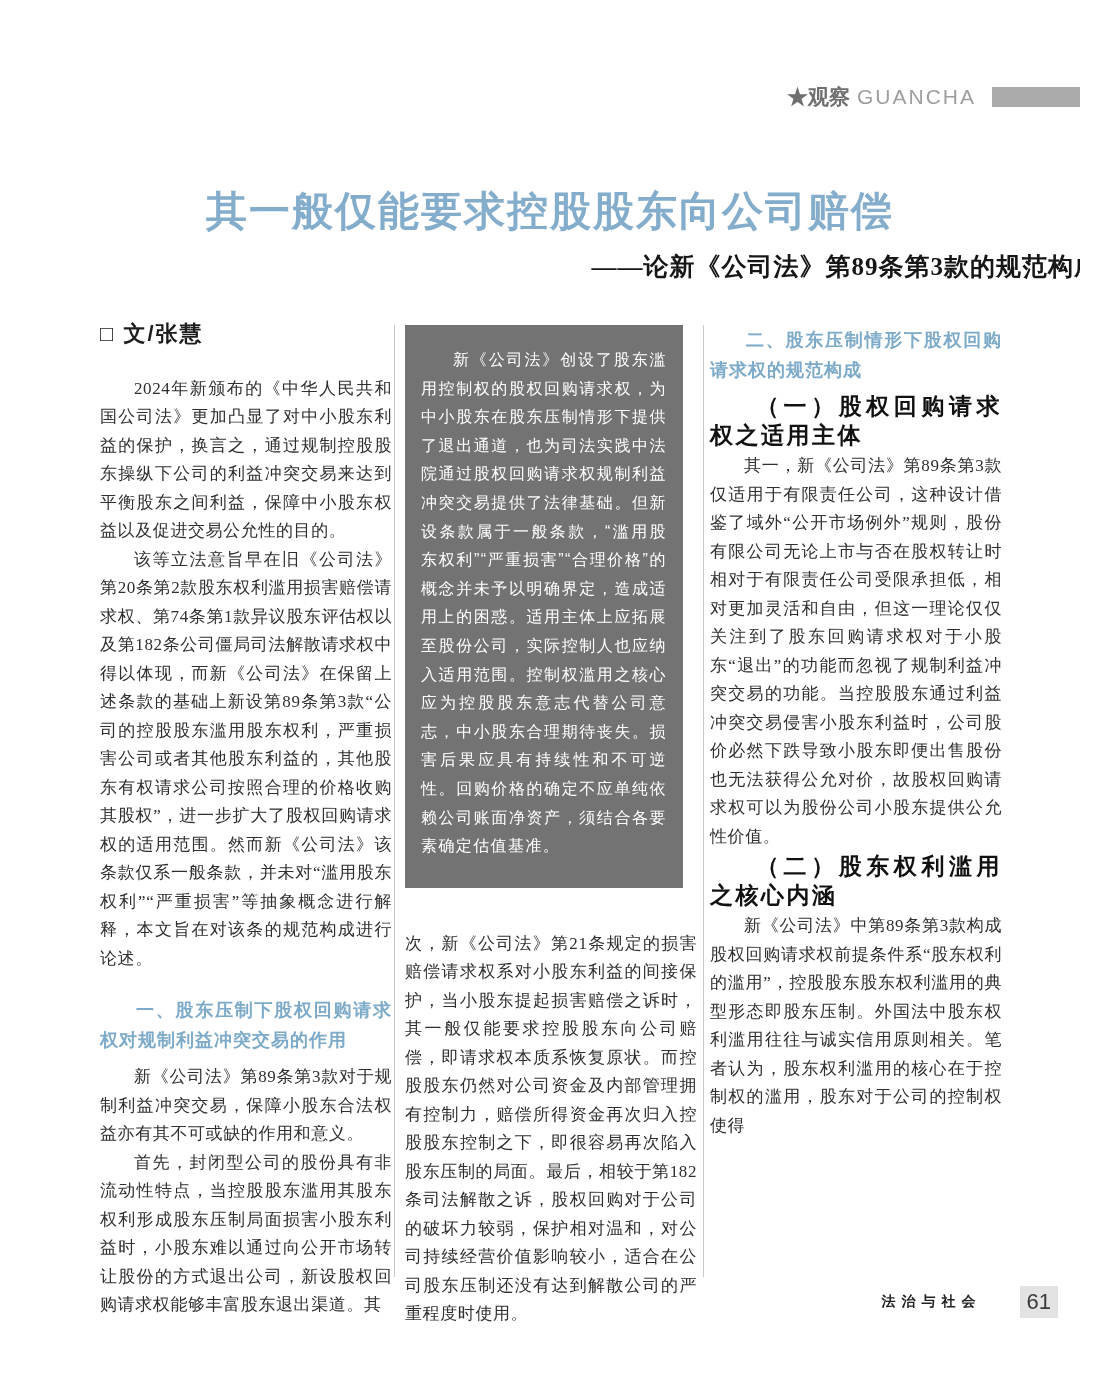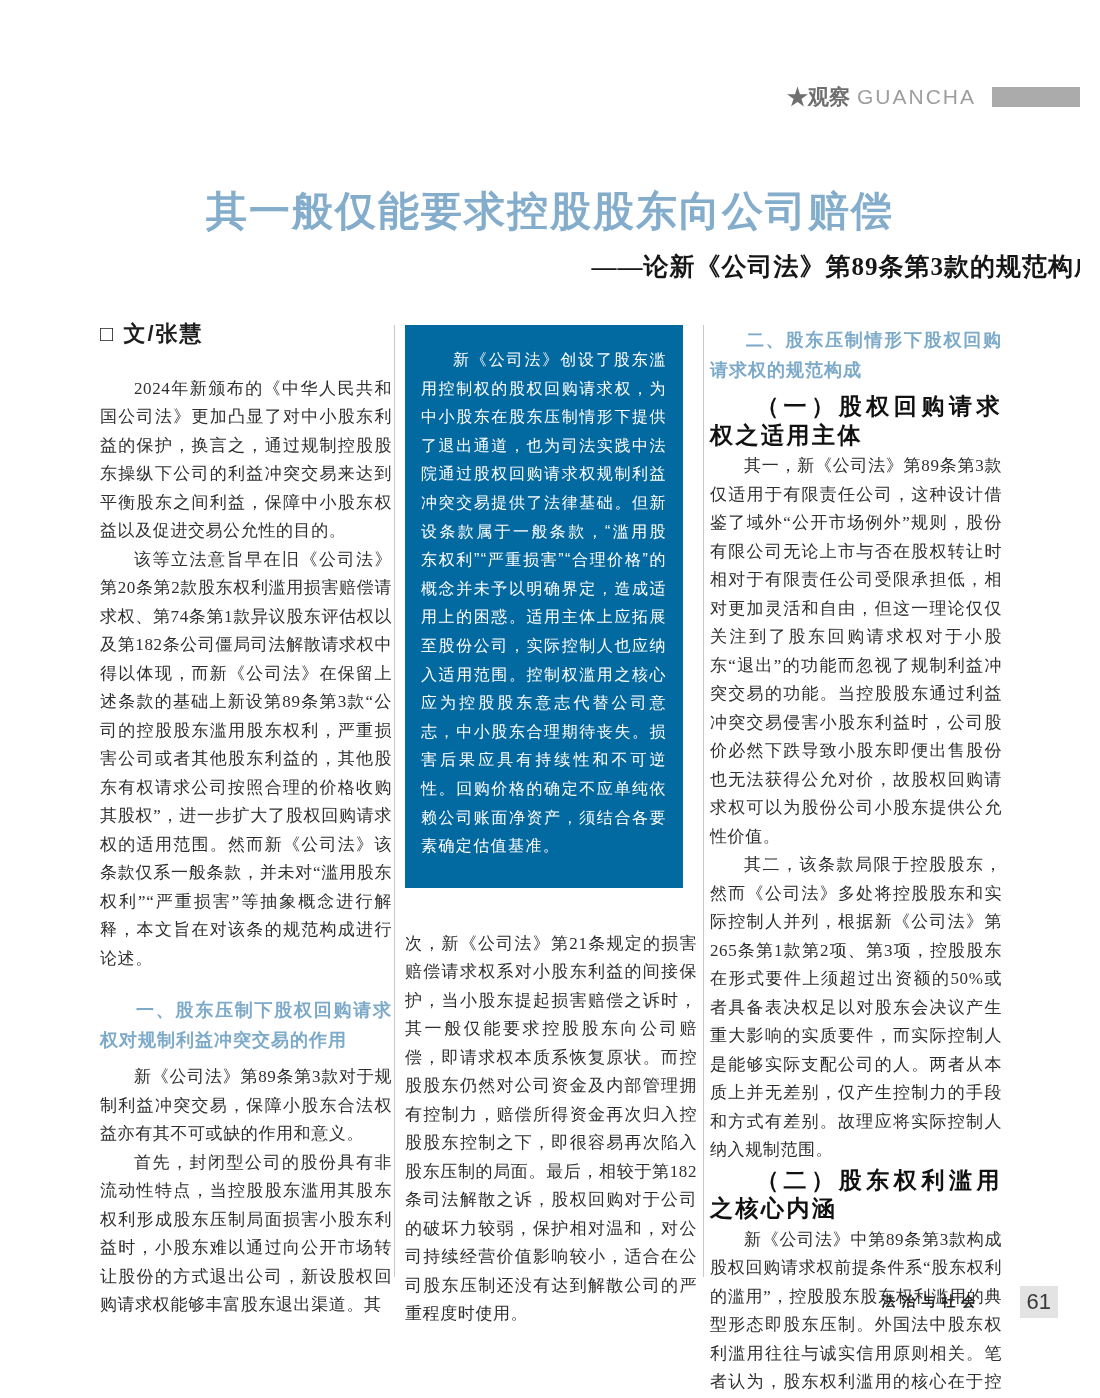--- a/index.html
+++ b/index.html
@@ -53,21 +53,21 @@
   }
   .col-right .sec-heading { margin-top:0; }
 
   .sub-head {
     font-weight:bold; font-size:23px; color:#111;
     letter-spacing:2.5px; text-indent:2em; margin:2px 0 2px 0;
   }
 
   .abstract-box {
     box-sizing:border-box; width:278px;
-    background:#0369a1; color:#ffffff;
+    background:#737373; color:#ffffff;
     font-family:"Liberation Sans", sans-serif;
     font-size:16px; line-height:28.6px; letter-spacing:1.4px;
     padding:21px 16px 27px 16px; text-align:justify;
   }
   .abstract-box p { margin:0; text-indent:2em; }
 
   .cont { margin-top:42px; }
   .cont p { text-indent:0; }
 
   .vrule { position:absolute; width:1px; background:#c9c9c9; top:325px; height:952px; }
@@ -118,21 +118,20 @@
     </div>
     <div class="cont">
       <p>次，新《公司法》第21条规定的损害赔偿请求权系对小股东利益的间接保护，当小股东提起损害赔偿之诉时，其一般仅能要求控股股东向公司赔偿，即请求权本质系恢复原状。而控股股东仍然对公司资金及内部管理拥有控制力，赔偿所得资金再次归入控股股东控制之下，即很容易再次陷入股东压制的局面。最后，相较于第182条司法解散之诉，股权回购对于公司的破坏力较弱，保护相对温和，对公司持续经营价值影响较小，适合在公司股东压制还没有达到解散公司的严重程度时使用。</p>
     </div>
   </div>
 
   <div class="col col-right">
     <div class="sec-heading">二、股东压制情形下股权回购请求权的规范构成</div>
     <div class="sub-head">（一）股权回购请求权之适用主体</div>
     <p>其一，新《公司法》第89条第3款仅适用于有限责任公司，这种设计借鉴了域外“公开市场例外”规则，股份有限公司无论上市与否在股权转让时相对于有限责任公司受限承担低，相对更加灵活和自由，但这一理论仅仅关注到了股东回购请求权对于小股东“退出”的功能而忽视了规制利益冲突交易的功能。当控股股东通过利益冲突交易侵害小股东利益时，公司股价必然下跌导致小股东即便出售股份也无法获得公允对价，故股权回购请求权可以为股份公司小股东提供公允性价值。</p>
-    <p>其二，该条款局限于控股股东，然而《公司法》多处将控股股东和实际控制人并列，根据新《公司法》第265条第1款第2项、第3项，控股股东在形式要件上须超过出资额的50%或者具备表决权足以对股东会决议产生重大影响的实质要件，而实际控制人是能够实际支配公司的人。两者从本质上并无差别，仅产生控制力的手段和方式有差别。故理应将实际控制人纳入规制范围。</p>
     <div class="sub-head">（二）股东权利滥用之核心内涵</div>
     <p>新《公司法》中第89条第3款构成股权回购请求权前提条件系“股东权利的滥用”，控股股东股东权利滥用的典型形态即股东压制。外国法中股东权利滥用往往与诚实信用原则相关。笔者认为，股东权利滥用的核心在于控制权的滥用，股东对于公司的控制权使得</p>
   </div>
 
   <div class="footer">
     <span class="journal">法治与社会</span>
     <span class="pagenum">61</span>
   </div>
 
 </div>

